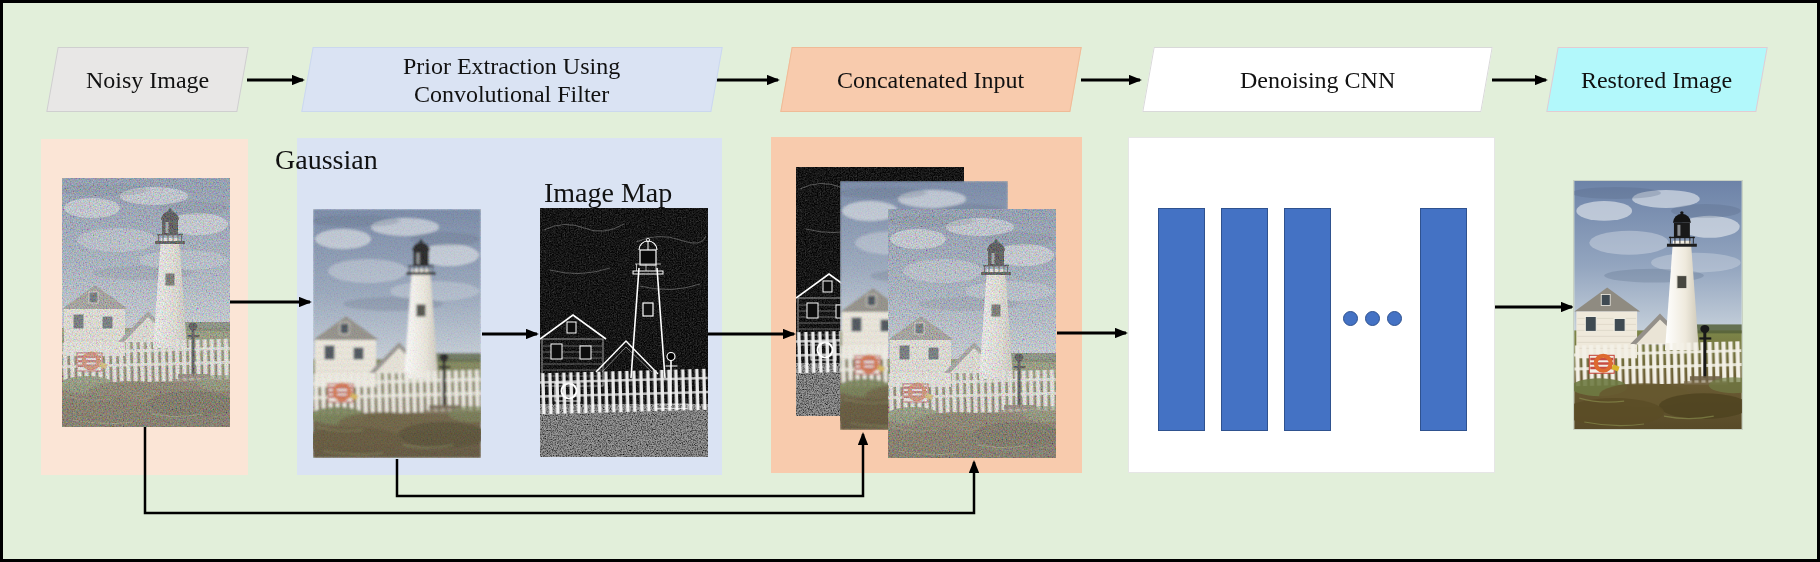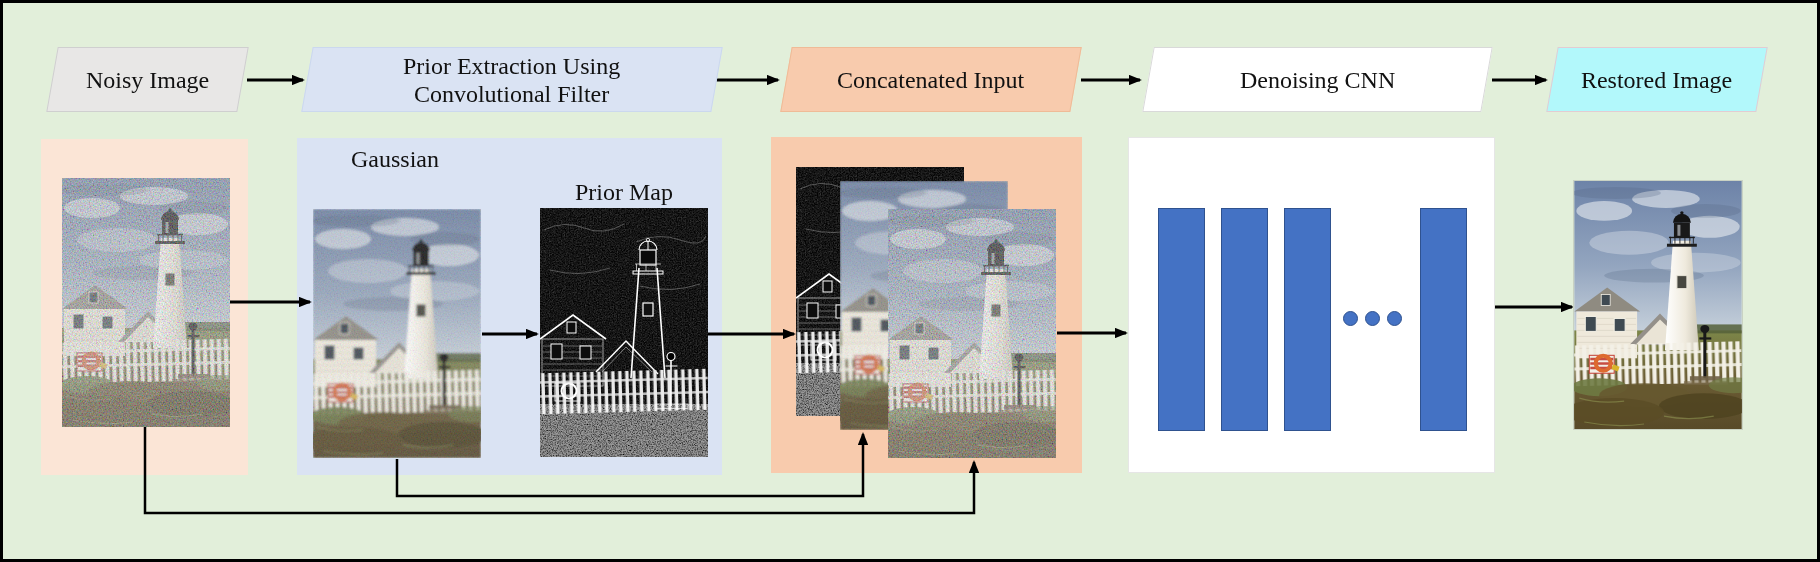--- a/index.html
+++ b/index.html
@@ -21,21 +21,21 @@
   .s-concat{left:786px;top:47px;width:290px;background:var(--step_concat_fill);border:1px solid var(--step_concat_border);}
   .s-cnn{left:1148px;top:47px;width:339px;background:var(--step_cnn_fill);border:1px solid var(--step_cnn_border);}
   .s-restored{left:1552px;top:47px;width:210px;background:var(--step_restored_fill);border:1px solid var(--step_restored_border);}
   
   .panel{position:absolute;z-index:1;}
   .p-noisy{left:41px;top:139px;width:207px;height:336px;background:var(--panel_noisy_fill);}
   .p-prior{left:297px;top:138px;width:425px;height:337px;background:var(--panel_prior_fill);}
   .p-concat{left:771px;top:137px;width:311px;height:336px;background:var(--panel_concat_fill);}
   .p-cnn{left:1128px;top:137px;width:367px;height:336px;background:var(--panel_cnn_fill);border:1px solid var(--panel_cnn_border);box-sizing:border-box;}
   
-  .plabel{position:absolute;z-index:3;font-size:24px;line-height:31px;text-align:center;}
+  .plabel{position:absolute;z-index:3;font-size:28px;line-height:31px;text-align:left;}
   .l-gauss{left:275px;top:144px;width:240px;}
   .l-edge{left:544px;top:177px;width:160px;}
   
   .thumb{position:absolute;z-index:3;}
   .thumb svg{display:block;width:100%;height:100%;}
   .t-noisy{left:62px;top:178px;width:168px;height:249px;}
   .t-smoothed{left:313px;top:209px;width:168px;height:249px;}
   .t-edge{left:540px;top:208px;width:168px;height:249px;}
   .t-cback{left:796px;top:167px;width:168px;height:249px;}
   .t-cmid{left:840px;top:181px;width:168px;height:249px;}
@@ -246,21 +246,21 @@
   <div class="step s-cnn">
     <span class="unskew">Denoising CNN</span>
   </div>
   <div class="step s-restored">
     <span class="unskew">Restored Image</span>
   </div>
 
   <div class="plabel l-gauss">
     <span style="display:block">Gaussian</span>
   </div>
-  <div class="plabel l-edge">Prior Map</div>
+  <div class="plabel l-edge">Image Map</div>
 
   <div class="thumb t-noisy" aria-label="Noisy lighthouse photograph">
     <svg viewBox="0 0 168 249">
         <use href="#g-noisy"></use>
       </svg>
   </div>
   <div class="thumb t-smoothed" aria-label="Gaussian smoothed lighthouse photograph">
     <svg viewBox="0 0 168 249">
         <use href="#g-smoothed"></use>
       </svg>

